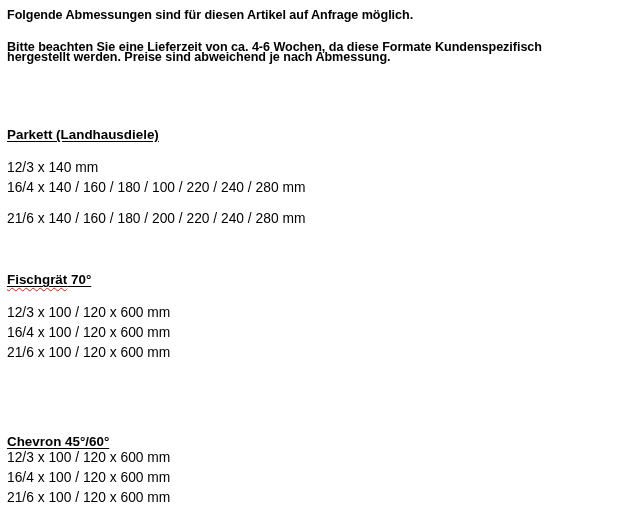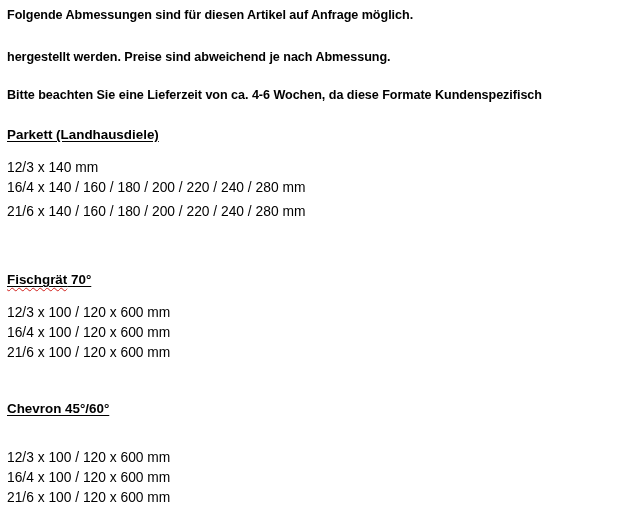--- a/index.html
+++ b/index.html
@@ -41,33 +41,33 @@
     .item {
       font-size: 13.8px;
     }
   </style>
 </head>
 <body>
 
 <div>
 
   <div class="line bold" style="top:5px;">Folgende Abmessungen sind für diesen Artikel auf Anfrage möglich.</div>
-  <div class="line bold" style="top:37px;margin-top:48px;">Bitte beachten Sie eine Lieferzeit von ca. 4-6 Wochen, da diese Formate Kundenspezifisch</div>
+  <div class="line bold" style="top:37px;">Bitte beachten Sie eine Lieferzeit von ca. 4-6 Wochen, da diese Formate Kundenspezifisch</div>
   <div class="line bold" style="top:47px;">hergestellt werden. Preise sind abweichend je nach Abmessung.</div>
 
   <div class="line heading" style="top:125px;">Parkett (Landhausdiele)</div>
   <div class="line item" style="top:158px;">12/3 x 140 mm</div>
-  <div class="line item" style="top:178px;">16/4 x 140 / 160 / 180 / 200 / 220 / 240 / 280 mm</div>
-  <div class="line item" style="top:202px;">21/6 x 140 / 160 / 180 / 200 / 220 / 240 / 280 mm</div>
+  <div class="line item" style="top:178px;">16/4 x 140 / 160 / 180 / 100 / 220 / 240 / 280 mm</div>
+  <div class="line item" style="top:209px;">21/6 x 140 / 160 / 180 / 200 / 220 / 240 / 280 mm</div>
 
   <div class="line heading" style="top:270px;">
     <span class="spell">Fischgrät</span><span> 70°</span>
   </div>
   <div class="line item" style="top:303px;">12/3 x 100 / 120 x 600 mm</div>
   <div class="line item" style="top:323px;">16/4 x 100 / 120 x 600 mm</div>
   <div class="line item" style="top:343px;">21/6 x 100 / 120 x 600 mm</div>
 
-  <div class="line heading" style="top:399px;">Chevron 45°/60°</div>
+  <div class="line heading" style="top:432px;">Chevron 45°/60°</div>
   <div class="line item" style="top:448px;">12/3 x 100 / 120 x 600 mm</div>
   <div class="line item" style="top:468px;">16/4 x 100 / 120 x 600 mm</div>
   <div class="line item" style="top:488px;">21/6 x 100 / 120 x 600 mm</div>
 
 </div>
 
 </body></html>

